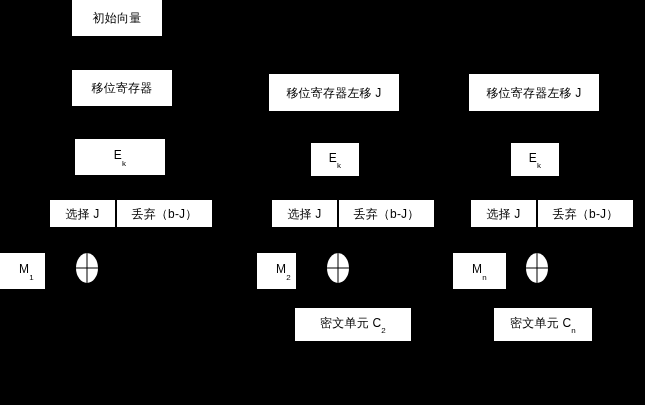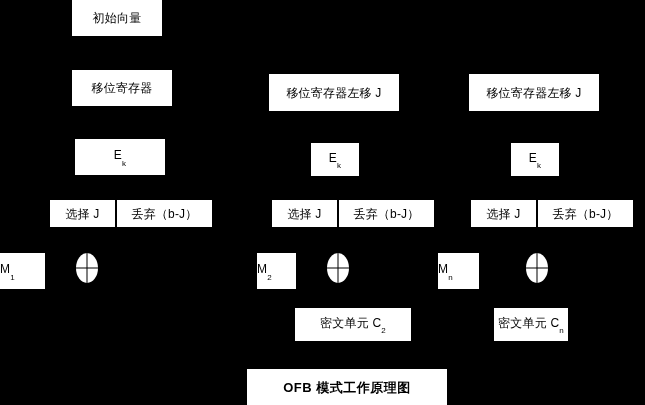--- a/index.html
+++ b/index.html
@@ -30,21 +30,21 @@
     align-items: center;
     justify-content: center;
     font-size: 12px;
     line-height: 1;
     box-sizing: border-box;
     white-space: nowrap;
     letter-spacing: 0.2px;
   }
   .box.left {
     justify-content: flex-start;
-    padding-left: 0;
+    padding-left: 19px;
   }
   .box.title {
     font-weight: bold;
     font-size: 13px;
     letter-spacing: 0.5px;
   }
   .box .sub {
     font-size: 8px;
     vertical-align: sub;
     position: relative;
@@ -149,30 +149,27 @@
   </div>
 
   <div class="box" style="left:471px; top:200px; width:65px; height:27px;">
     <span>选择 J</span>
   </div>
 
   <div class="box" style="left:538px; top:200px; width:95px; height:27px;">
     <span>丢弃（b-J）</span>
   </div>
 
-  <div class="box left" style="left:438px; top:253px; width:41px; height:36px;">
+  <div class="box left" style="left:453px; top:253px; width:53px; height:36px;">
     <span><span>M</span><span class="sub">n</span></span>
   </div>
 
   <div class="xor" style="left:526px; top:253px; width:22px; height:30px;">
     <div class="vline"></div>
     <div class="hline"></div>
   </div>
 
-  <div class="box" style="left:494px; top:308px; width:74px; height:33px;">
+  <div class="box" style="left:494px; top:308px; width:98px; height:33px;">
     <span><span>密文单元 C</span><span class="sub">n</span></span>
   </div>
 
-  <div class="box title" style="left:247px; top:369px; width:200px; height:36px;">
-    <span>OFB 模式工作原理图</span>
-  </div>
 
 </div>
 
 </body></html>

